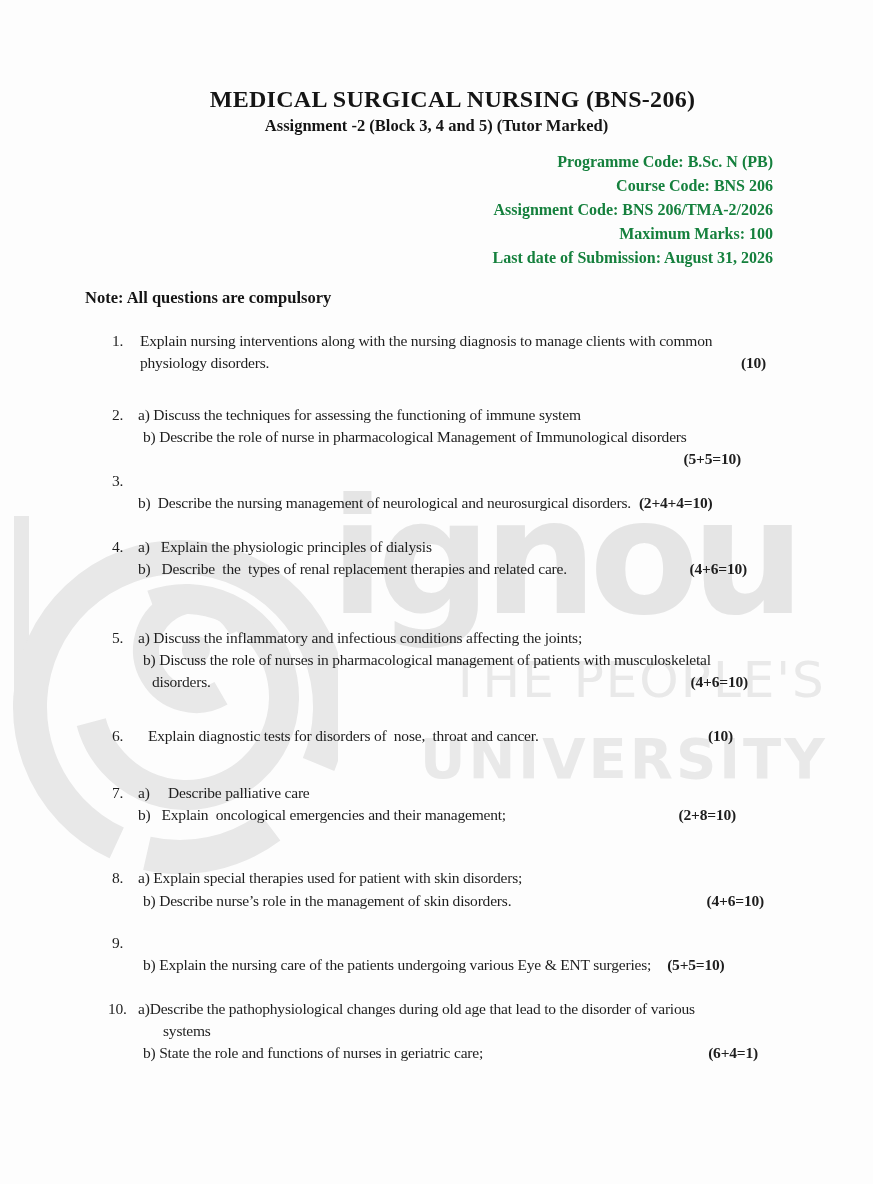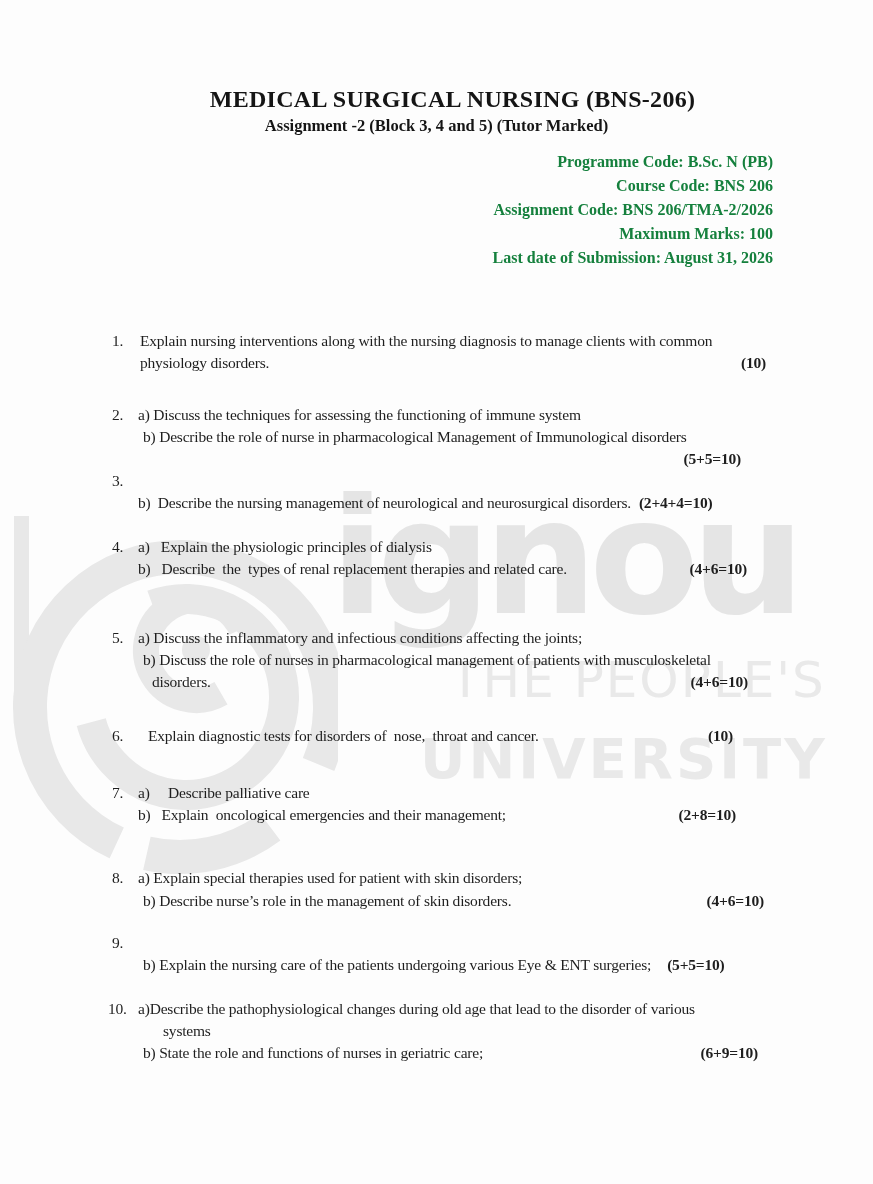--- a/index.html
+++ b/index.html
@@ -77,20 +77,21 @@
   <h2 class="subtitle">Assignment -2 (Block 3, 4 and 5) (Tutor Marked)</h2>
 
   <div class="codes">
     <div>Programme Code: B.Sc. N (PB)</div>
     <div>Course Code: BNS 206</div>
     <div>Assignment Code: BNS 206/TMA-2/2026</div>
     <div>Maximum Marks: 100</div>
     <div>Last date of Submission: August 31, 2026</div>
   </div>
 
+  <div class="note">Note: All questions are compulsory</div>
 
   <div class="ql" style="top:332px">
     <span class="qn">1.</span>
     <span class="qt" style="left:140px">Explain nursing interventions along with the nursing diagnosis to manage clients with common</span>
   </div>
   <div class="ql" style="top:354px">
     <span class="qt" style="left:140px">physiology disorders.</span>
     <span class="qm" style="right:107px">(10)</span>
   </div>
 
@@ -166,16 +167,16 @@
 
   <div class="ql" style="top:1000px">
     <span class="qn" style="left:108px">10.</span>
     <span class="qt">a)Describe the pathophysiological changes during old age that lead to the disorder of various</span>
   </div>
   <div class="ql" style="top:1022px">
     <span class="qt" style="left:163px">systems</span>
   </div>
   <div class="ql" style="top:1044px">
     <span class="qt" style="left:143px">b) State the role and functions of nurses in geriatric care;</span>
-    <span class="qm" style="right:115px">(6+9=10)</span>
+    <span class="qm" style="right:115px">(6+4=1)</span>
   </div>
 
 </div>
 
 </body></html>

